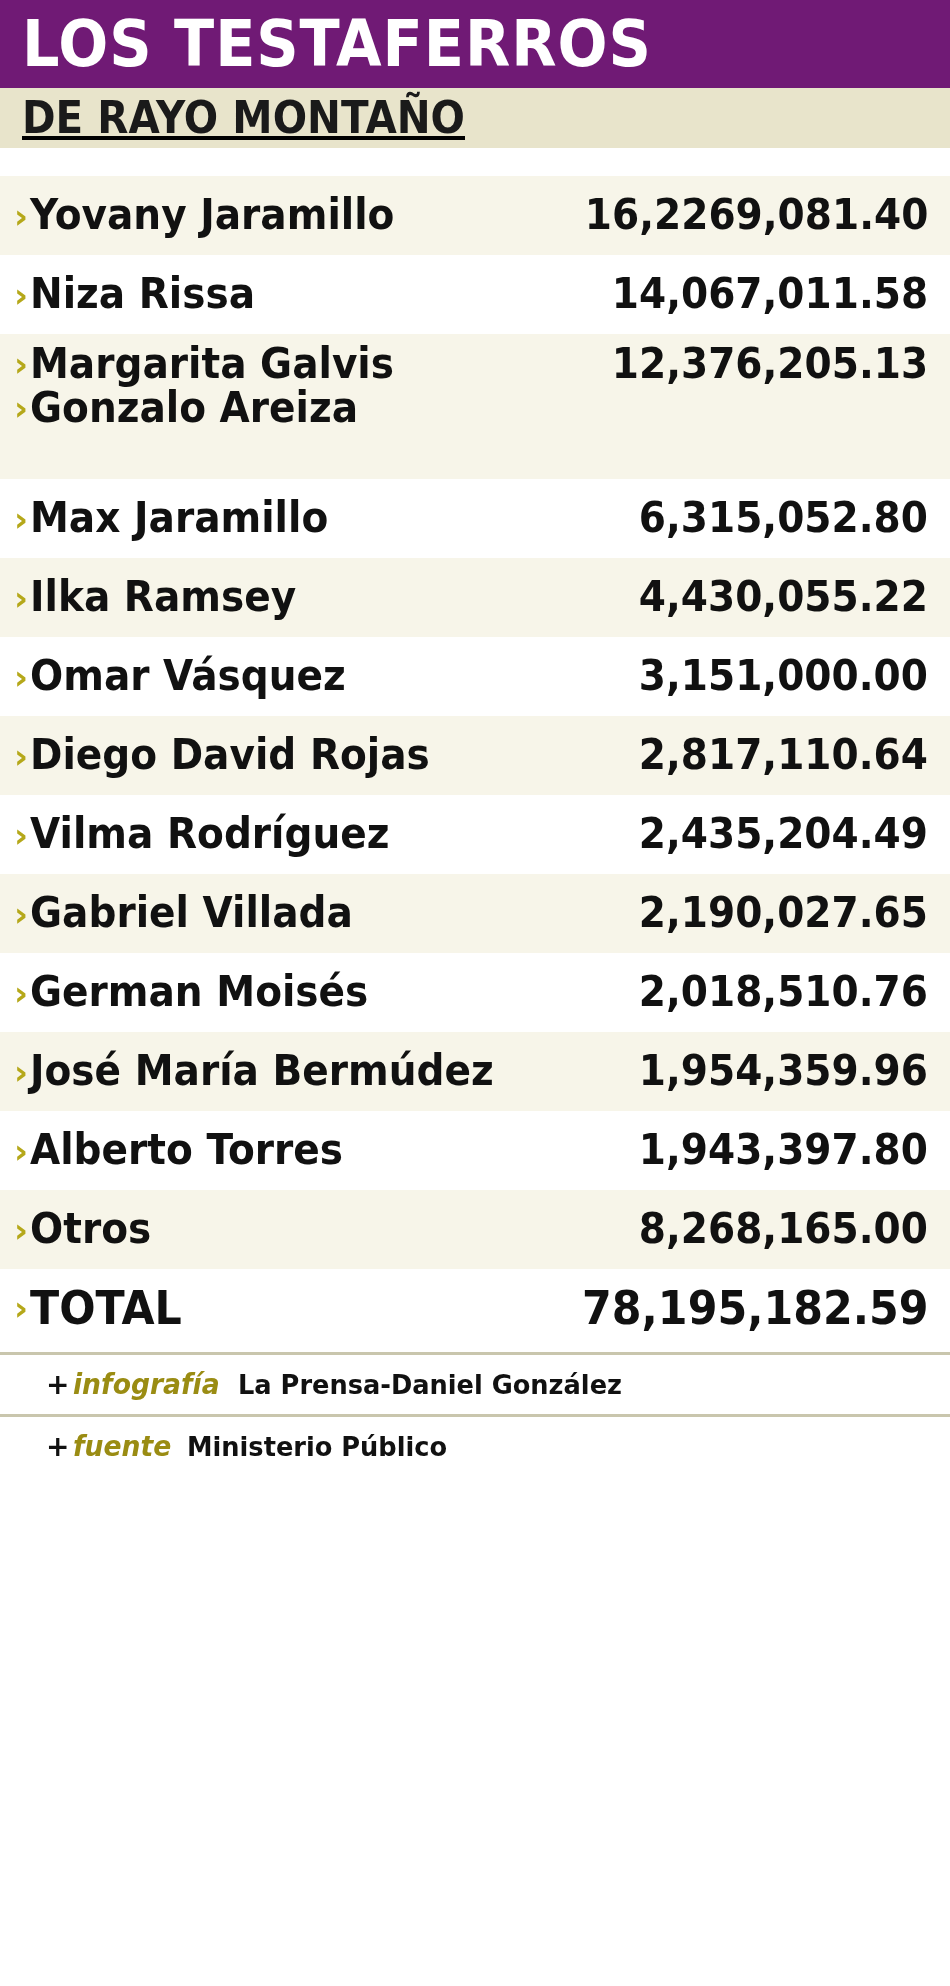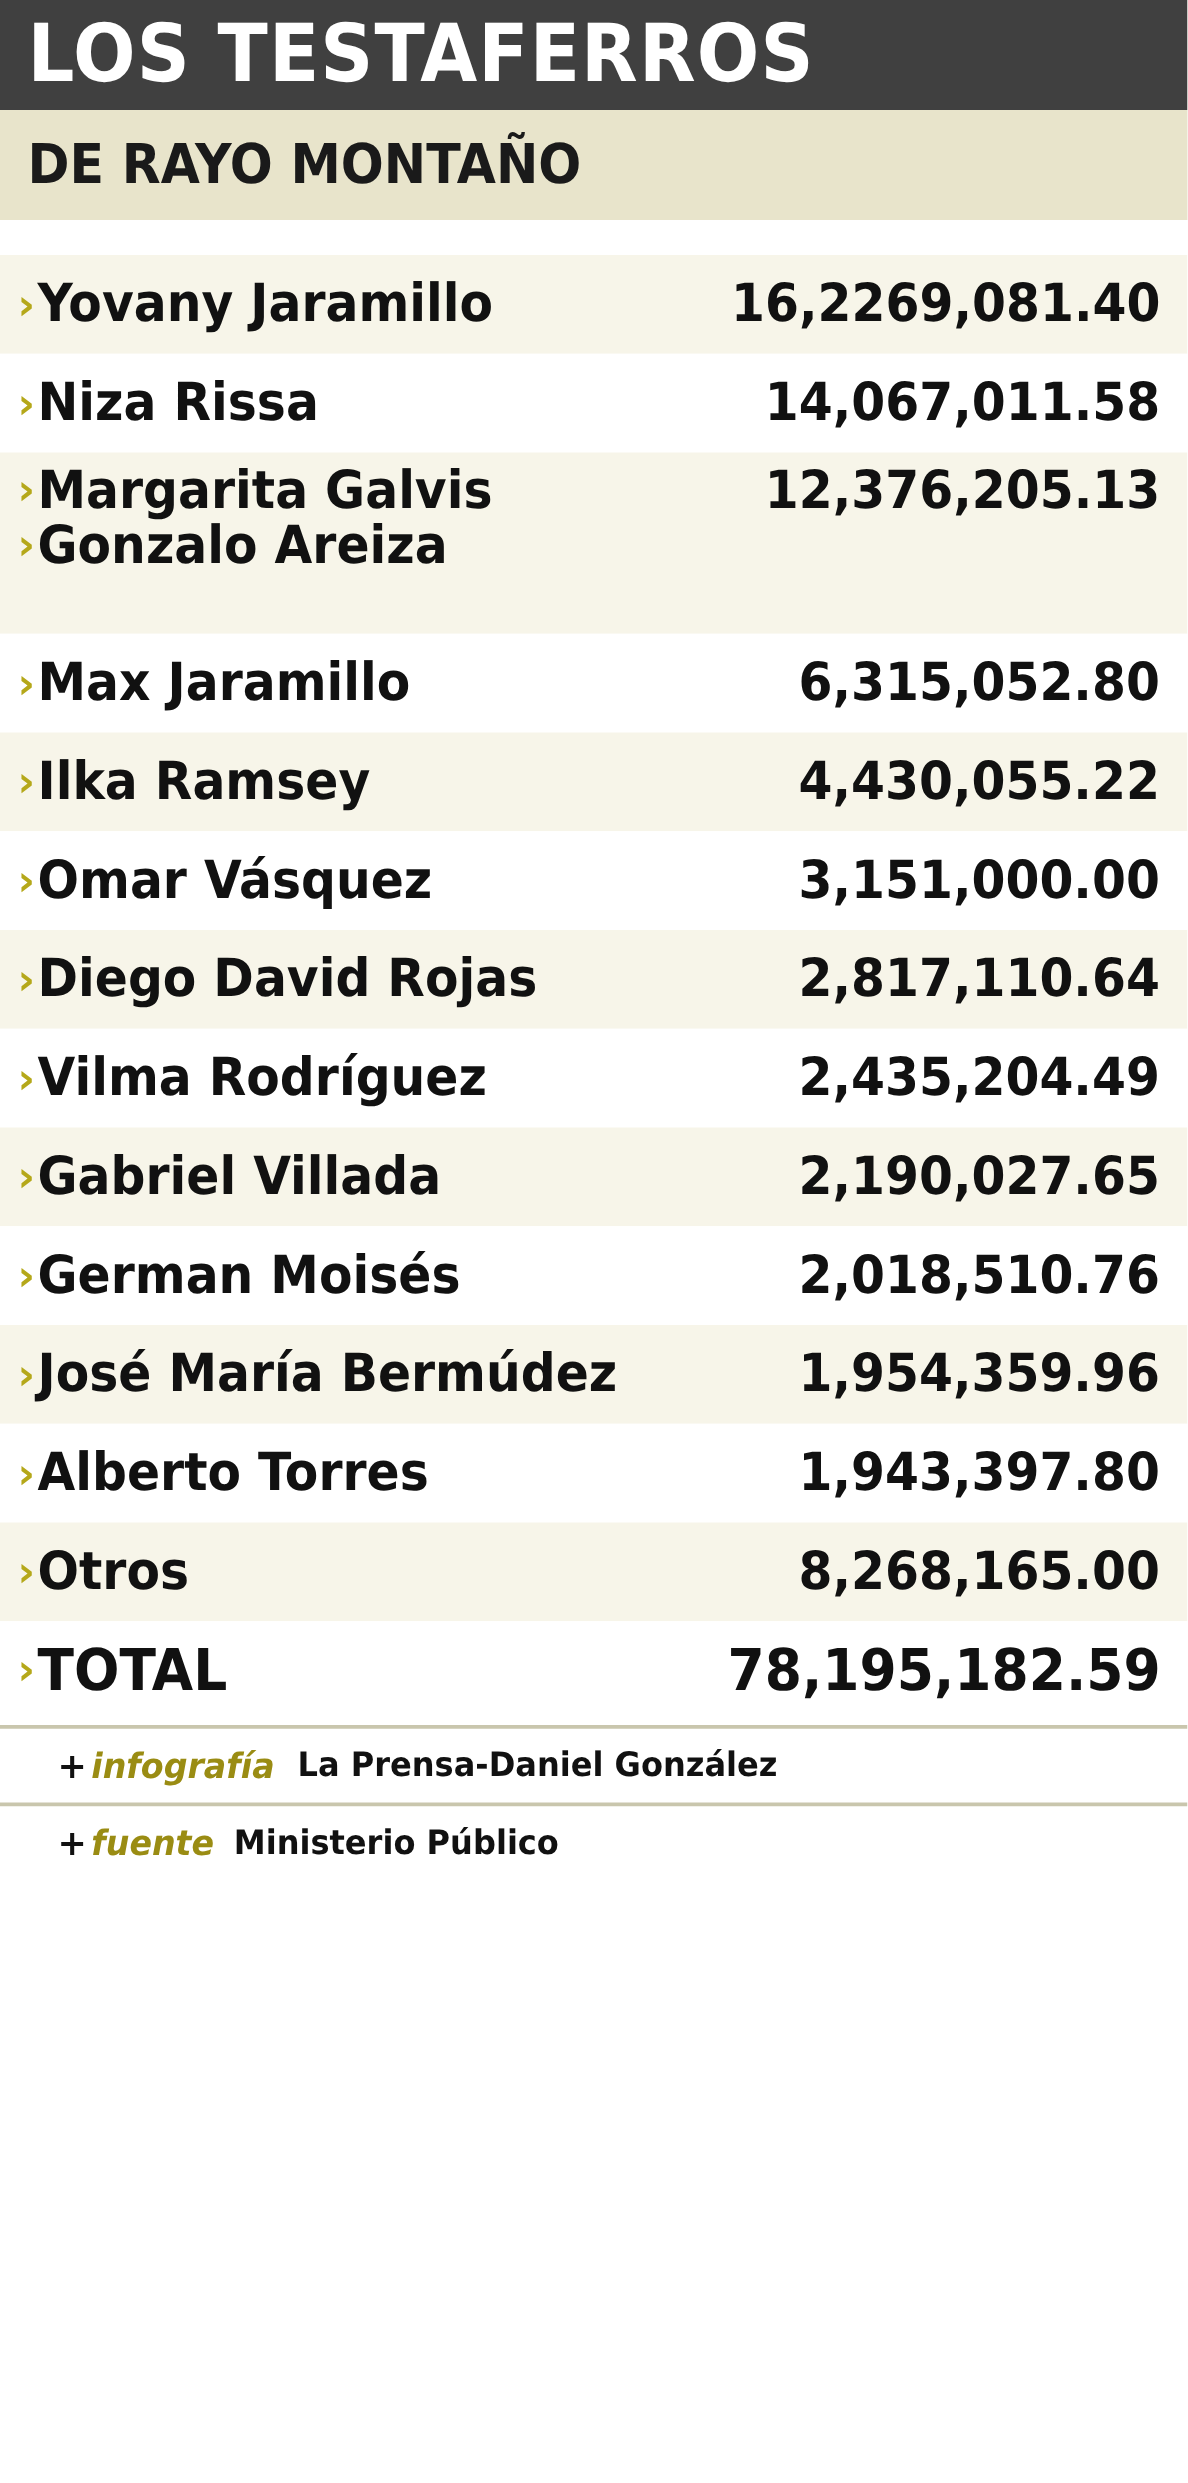--- a/index.html
+++ b/index.html
@@ -21,45 +21,46 @@
     box-sizing: border-box;
   }
   
   .title-band {
     background: #e8e4cb;
     padding: 0;
     margin: 0;
     position: relative;
   }
   .title-bar {
-    background: #404040;
+    background: #701a75;
     height: 88px;
     display: flex;
     align-items: center;
     padding-left: 22px;
     box-sizing: border-box;
   }
   .title-main {
     color: #ffffff;
     font-size: 64px;
     font-weight: bold;
     font-family: "DejaVu Sans", sans-serif;
     letter-spacing: 1px;
     line-height: 1;
     transform: scaleX(0.92);
     transform-origin: left center;
     white-space: nowrap;
   }
   .subtitle-bar {
     background: #e8e4cb;
-    height: 88px;
+    height: 60px;
     display: flex;
     align-items: center;
     padding-left: 22px;
     box-sizing: border-box;
+    text-decoration: underline;
   }
   .title-sub {
     color: #1a1a1a;
     font-size: 44px;
     font-weight: bold;
     font-family: "DejaVu Sans", sans-serif;
     line-height: 1;
     transform: scaleX(0.92);
     transform-origin: left center;
     white-space: nowrap;

